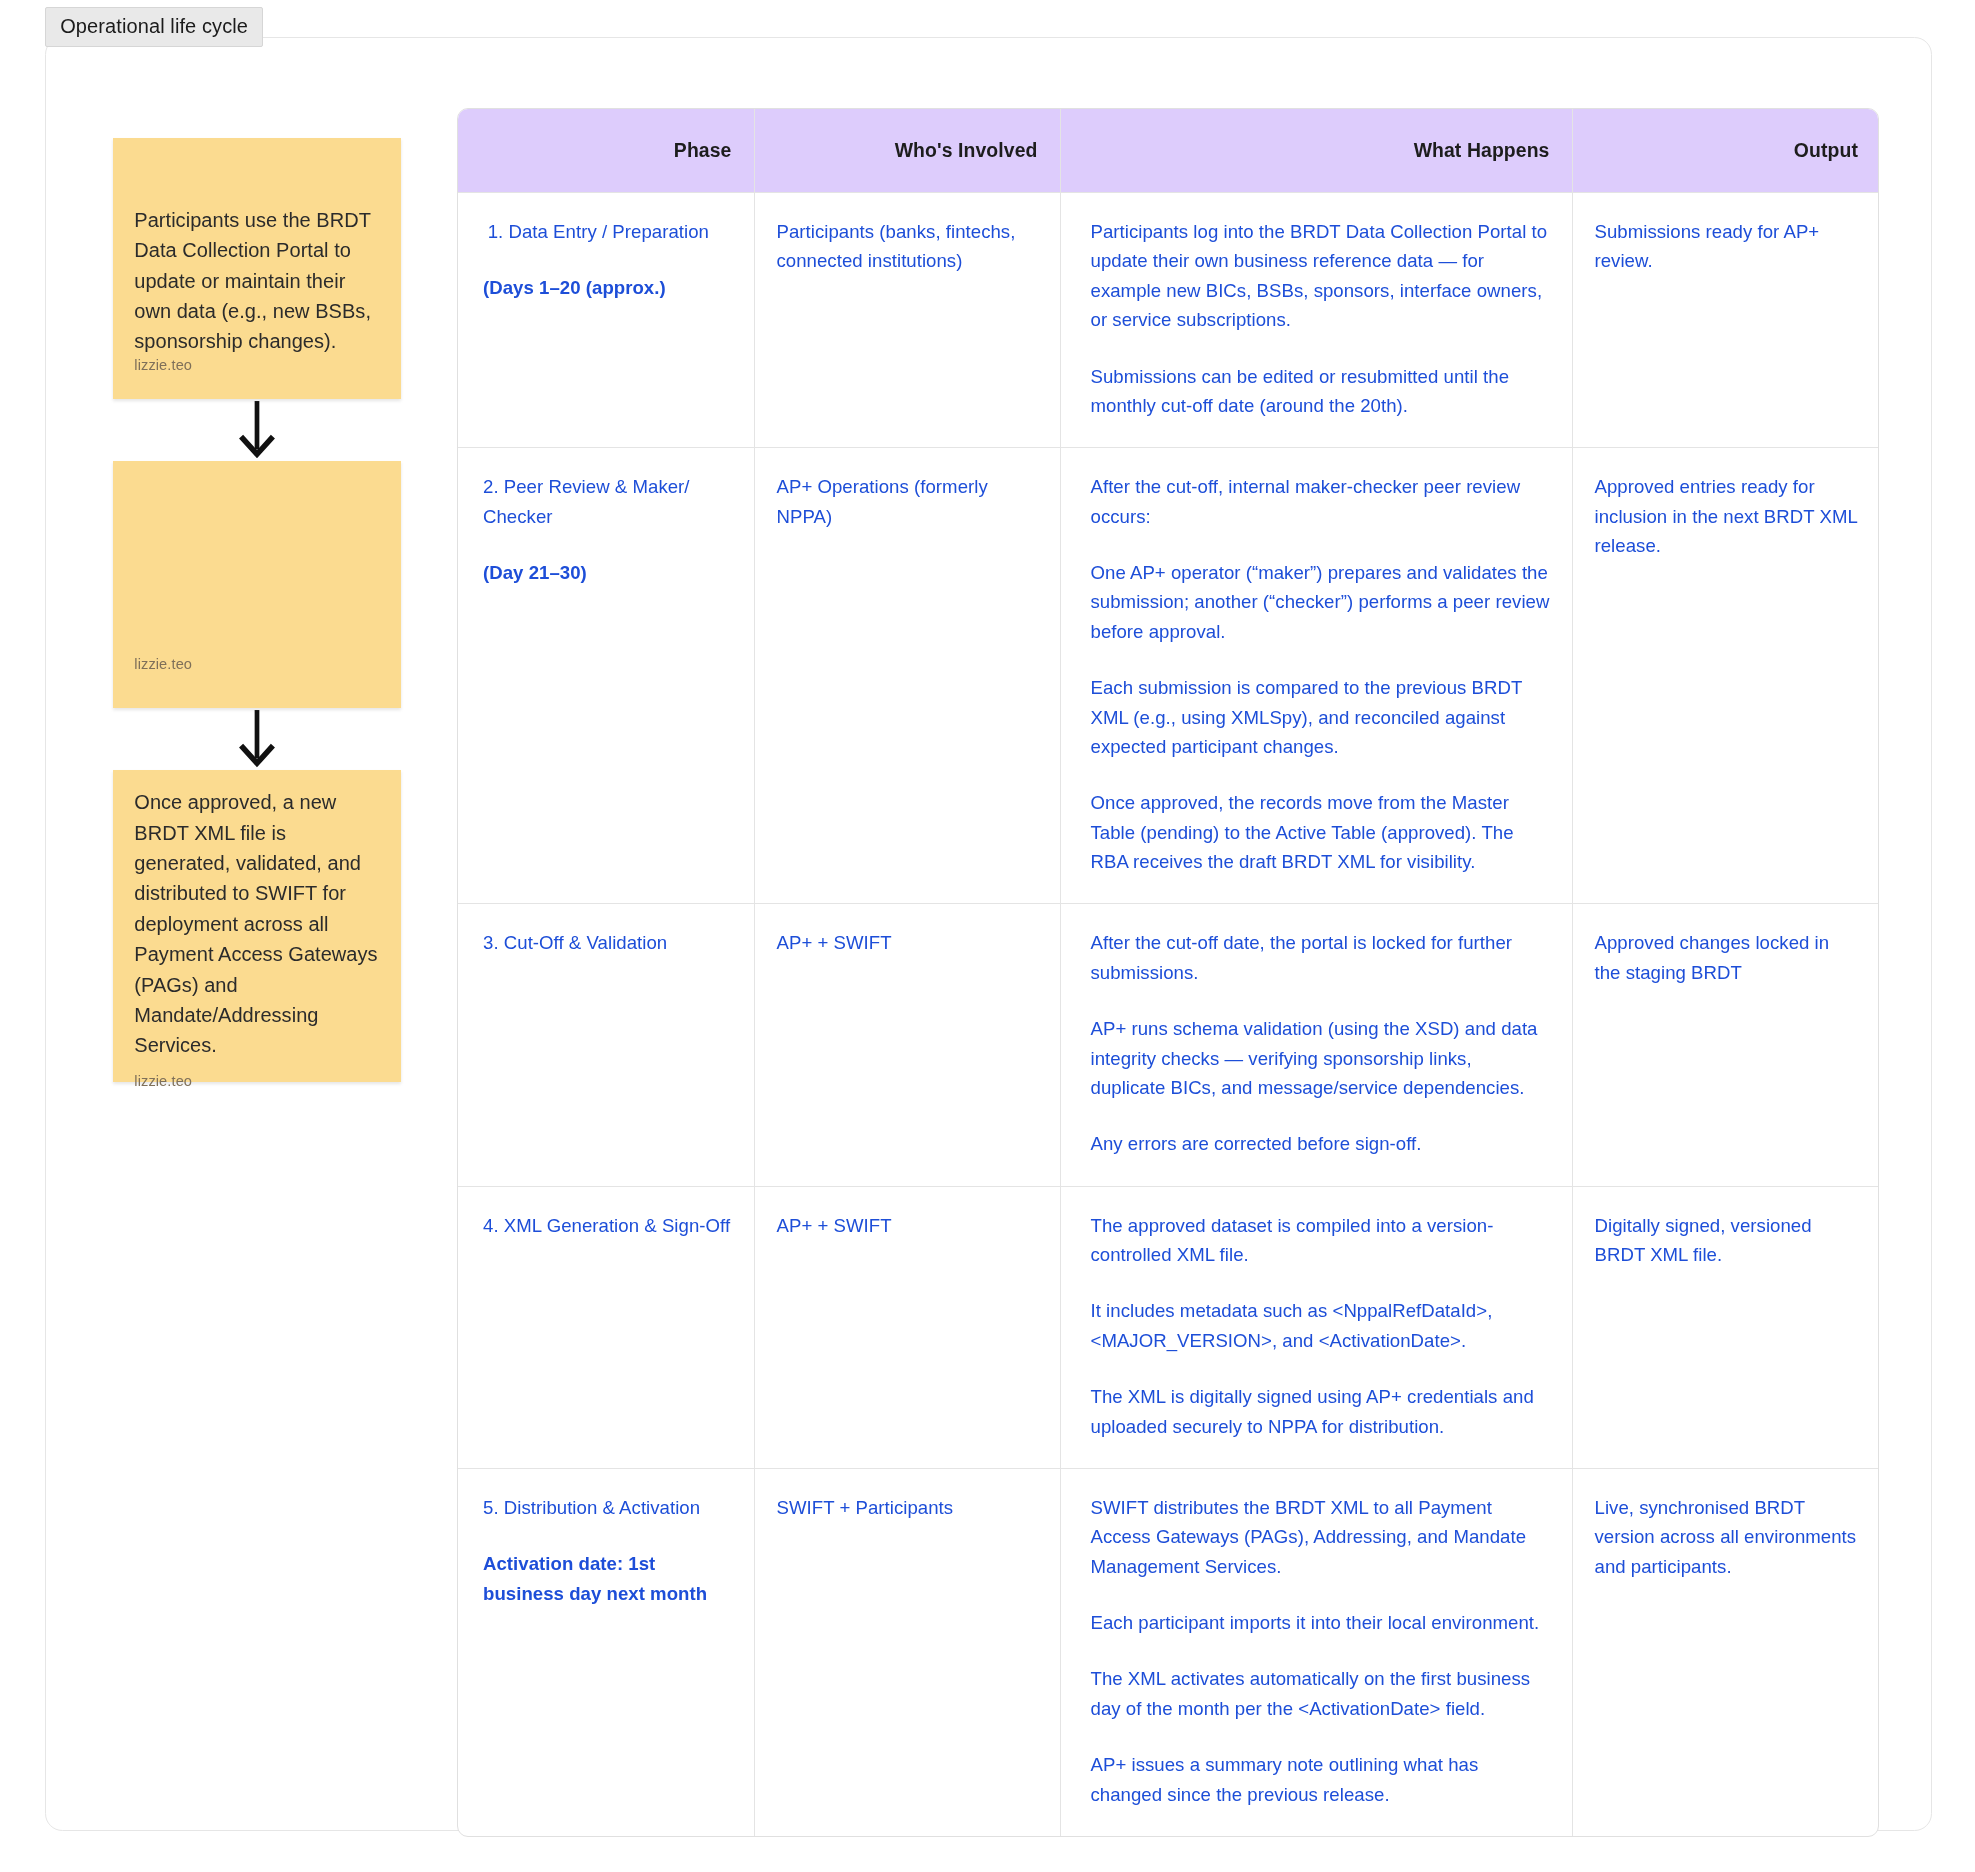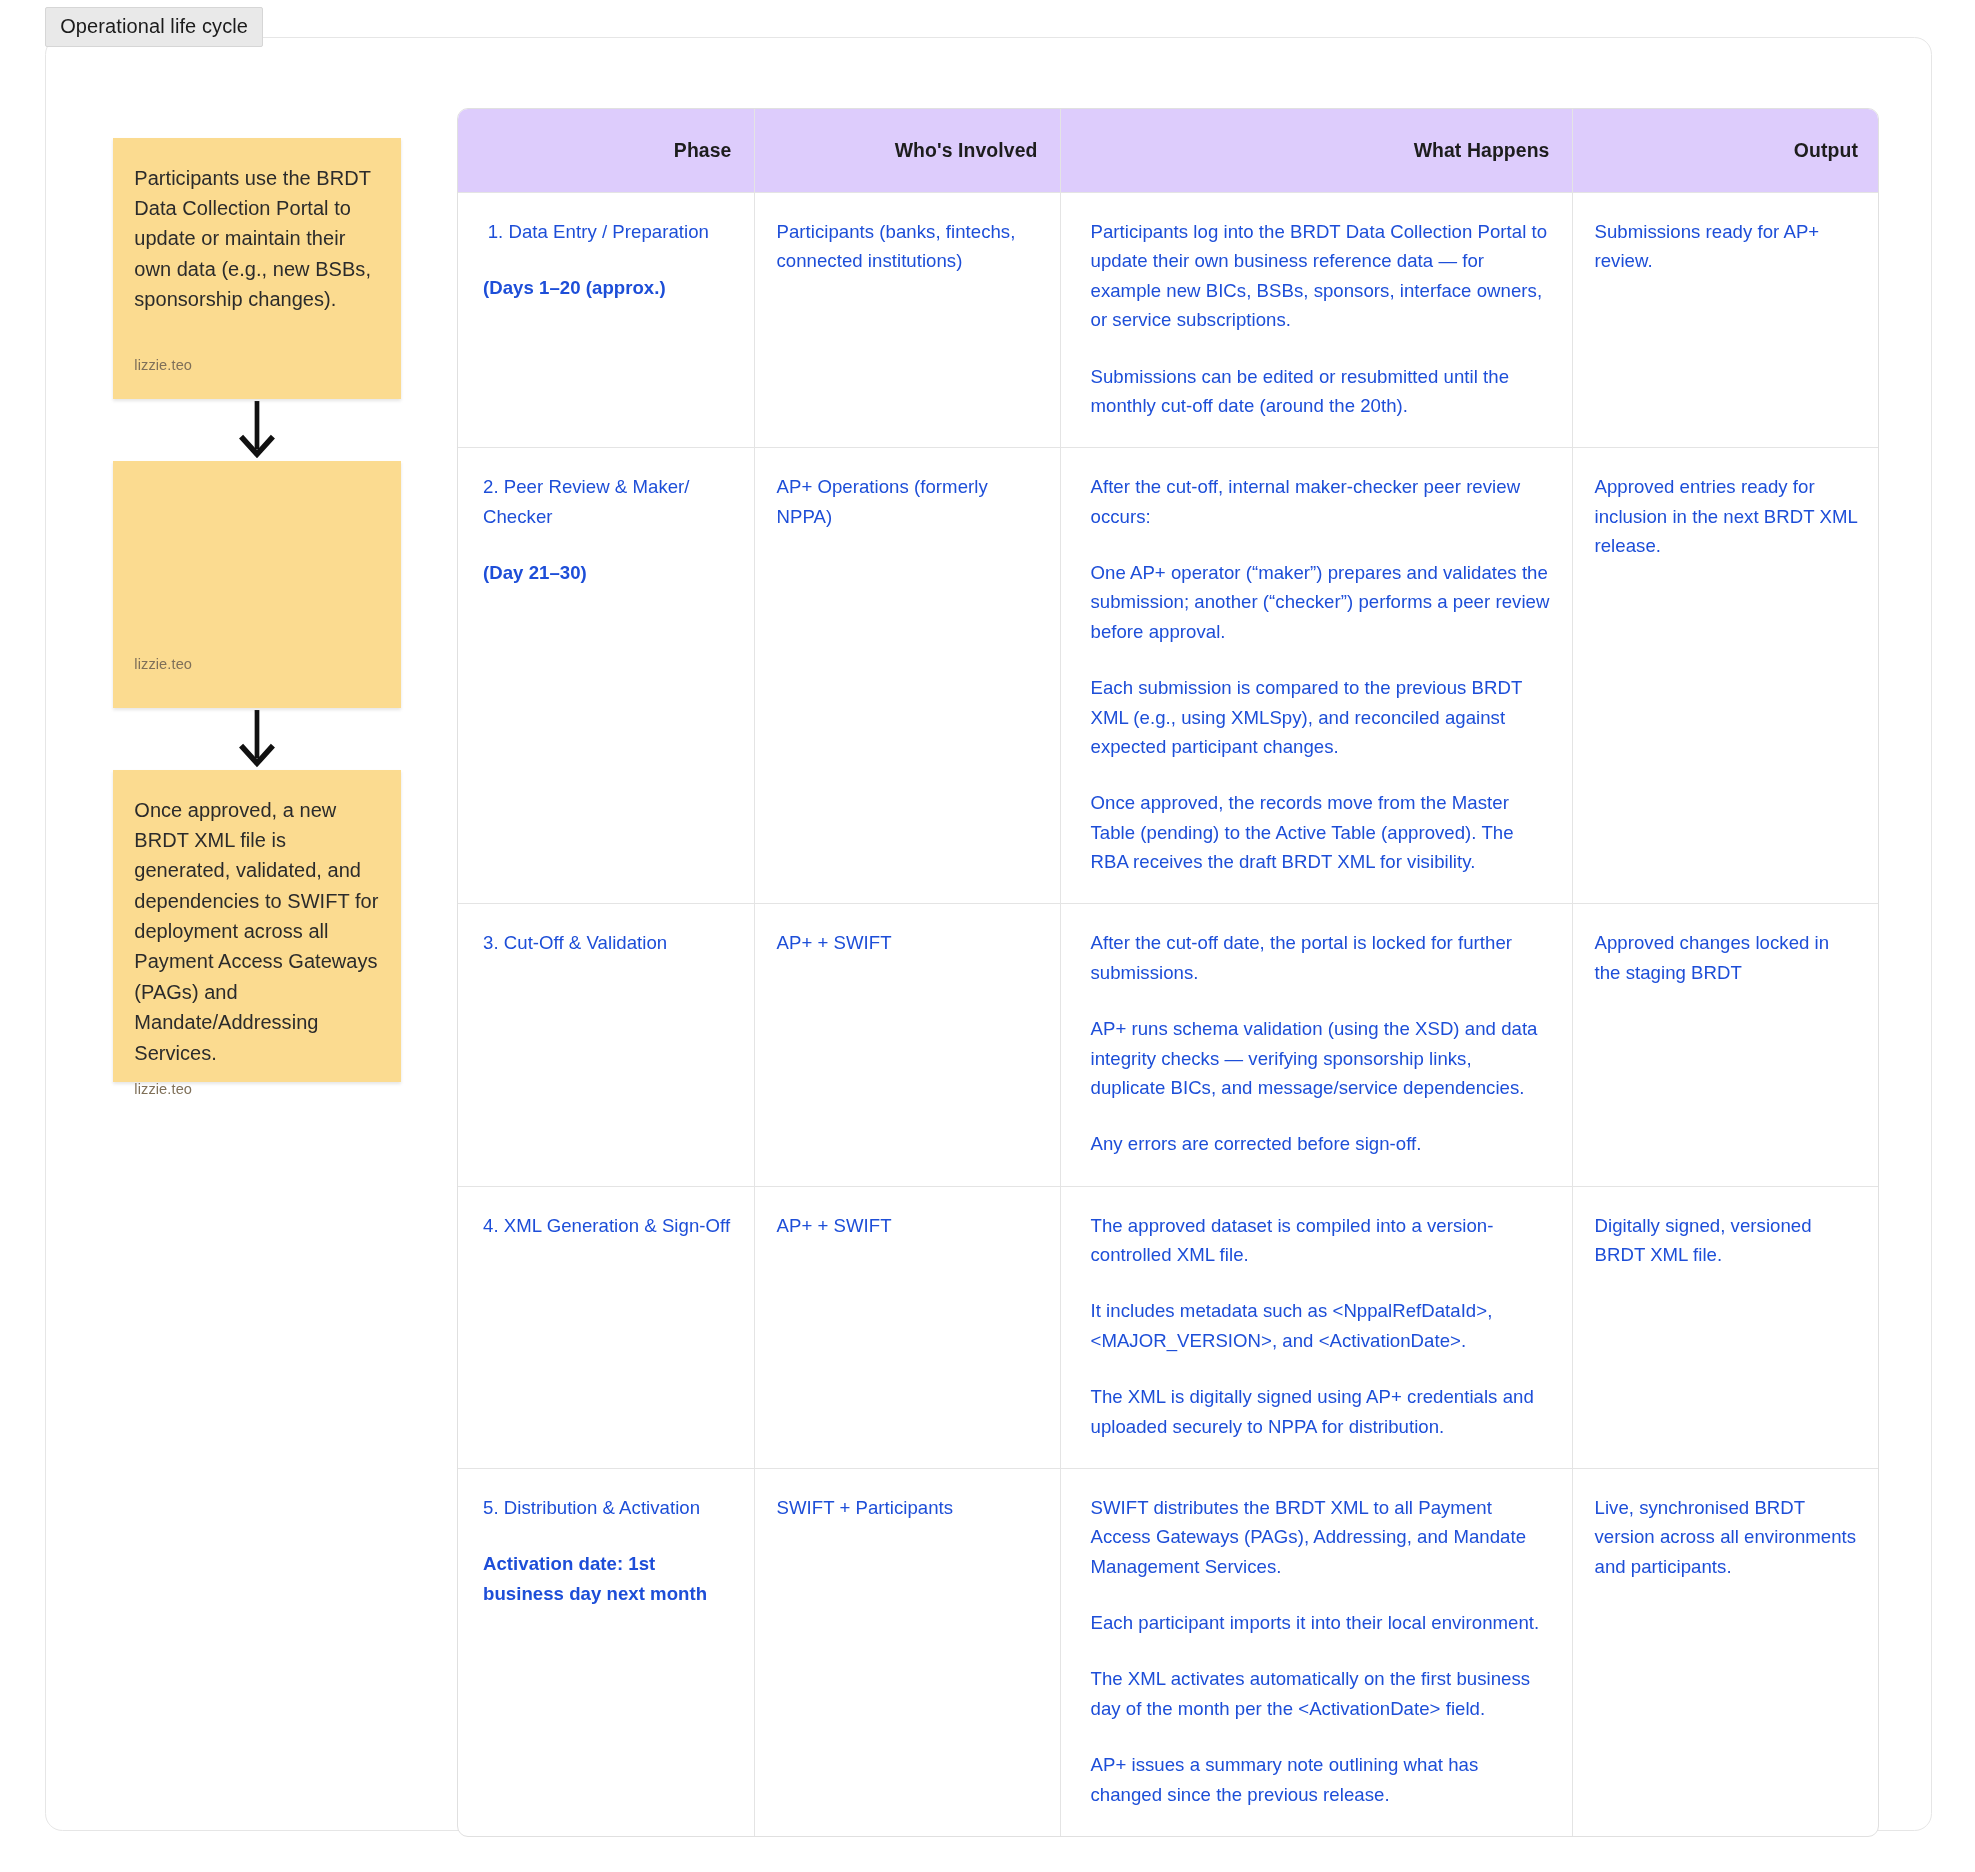--- a/index.html
+++ b/index.html
@@ -54,20 +54,21 @@
     width: 288px;
   }
   .sticky {
     position: relative;
     width: 288px;
     background: #fbdb90;
     box-shadow: 0 1.6px 3.2px rgba(0,0,0,0.10);
     padding: 24.5px 21.3px 0 21.3px;
     display: flex;
     flex-direction: column;
+    justify-content: center;
   }
   .sticky-text {
     font-size: 20px;
     line-height: 1.52;
     color: #2b2b2b;
     letter-spacing: 0.04px;
     white-space: pre-wrap;
   }
   .sticky-author {
     font-size: 14.6px;
@@ -171,21 +172,21 @@
     </div>
 
     <div class="arrow">
       <svg width="36" height="58" viewBox="0 0 46 74" aria-hidden="true">
         <line x1="23" y1="0" x2="23" y2="62" stroke="#111111" stroke-width="6"></line>
         <polyline points="5,48 23,68 41,48" fill="none" stroke="#111111" stroke-width="7" stroke-linecap="square"></polyline>
       </svg>
     </div>
 
     <div class="sticky n3">
-      <div class="sticky-text">Once approved, a new BRDT XML file is generated, validated, and dependencies to SWIFT for deployment across all Payment Access Gateways (PAGs) and Mandate/Addressing Services.</div>
+      <div class="sticky-text">Once approved, a new BRDT XML file is generated, validated, and distributed to SWIFT for deployment across all Payment Access Gateways (PAGs) and Mandate/Addressing Services.</div>
       <div class="sticky-author">lizzie.teo</div>
     </div>
 
   </div>
 
   <div class="table-wrap">
     <table class="lifecycle">
       <colgroup>
         <col class="c-phase">
           <col class="c-who">

